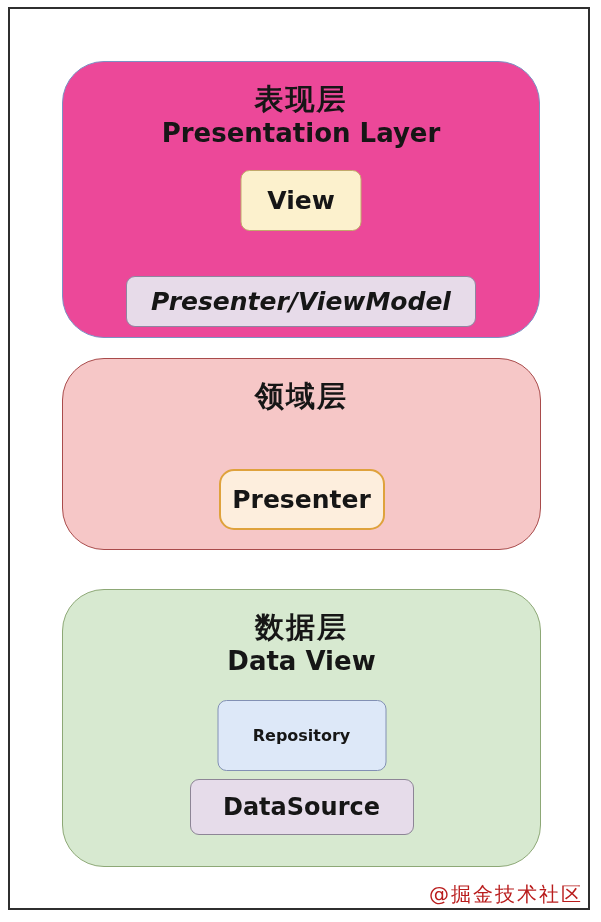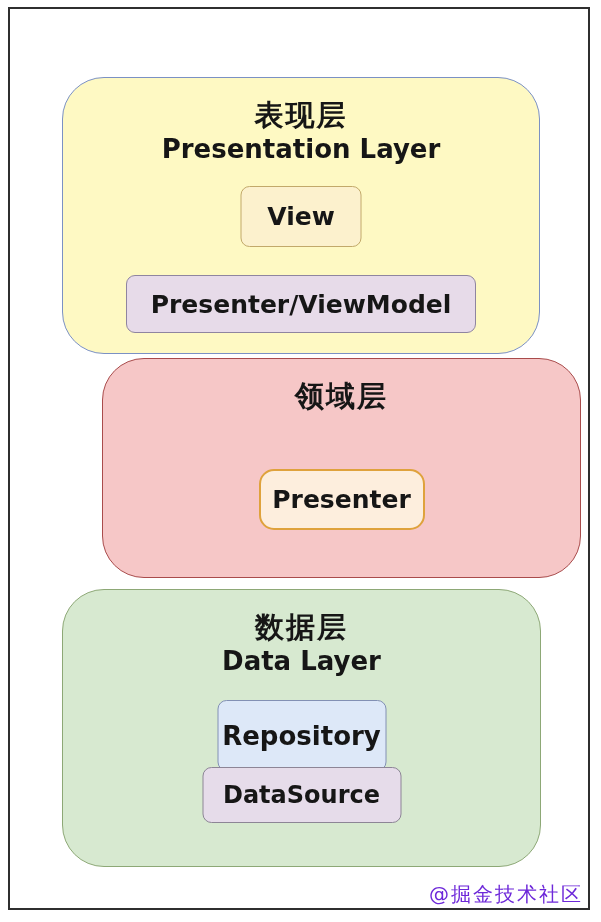--- a/index.html
+++ b/index.html
@@ -25,21 +25,21 @@
     box-sizing: border-box;
     background: #ffffff;
   }
   .layer {
     position: absolute;
     border: 1.6px solid;
     border-radius: 42px;
     box-sizing: border-box;
   }
   .layer-presentation { left: 62px; top: 61px;  width: 478px; height: 277px; }
-  .layer-domain       { left: 62px; top: 358px; width: 479px; height: 220px; margin-left: 40px; }
+  .layer-domain       { left: 62px; top: 358px; width: 479px; height: 192px; }
   .layer-data         { left: 62px; top: 589px; width: 479px; height: 278px; }
   .title-zh {
     position: absolute;
     top: 20px;
     left: 0;
     width: 100%;
     text-align: center;
     font-size: 29px;
     line-height: 34px;
     font-weight: 700;
@@ -62,60 +62,60 @@
     border: 1.6px solid;
     border-radius: 9px;
     box-sizing: border-box;
     display: flex;
     align-items: center;
     justify-content: center;
     white-space: nowrap;
     font-weight: 700;
   }
   .node-view       { top: 108px; width: 121px; height: 61px; font-size: 25px; }
-  .node-presenter  { top: 197px; width: 350px; height: 58px; font-size: 25px; }
+  .node-presenter  { top: 214px; width: 350px; height: 51px; font-size: 25px; font-style: italic; }
   .node-usercase   { top: 110px; width: 166px; height: 61px; font-size: 25px; border-width: 2px; border-radius: 15px; }
-  .node-repository { top: 110px; width: 169px; height: 71px; font-size: 26px; }
-  .node-datasource { top: 177px; width: 199px; height: 56px; font-size: 24px; }
+  .node-repository { top: 110px; width: 169px; height: 71px; font-size: 16px; }
+  .node-datasource { top: 189px; width: 224px; height: 56px; font-size: 24px; }
   .watermark {
     position: absolute;
     top: 881px;
     right: 18px;
     font-size: 20px;
     letter-spacing: 2px;
     font-weight: 400;
   }
 </style>
 </head>
 <body>
 
 <div class="frame"></div>
 
-<div class="layer layer-presentation" style="background-color: #fef9c3; border-color: rgb(123, 145, 196); margin-top: 16px;">
+<div class="layer layer-presentation" style="background-color: #ec4899; border-color: rgb(123, 145, 196);">
   <div class="title-zh">表现层</div>
   <div class="title-en">Presentation Layer</div>
   <div class="node node-view" style="background-color: rgb(252, 241, 205); border-color: rgb(194, 169, 106);">
     <span>View</span>
   </div>
   <div class="node node-presenter" style="background-color: rgb(231, 219, 233); border-color: rgb(143, 133, 160);">
     <span>Presenter/ViewModel</span>
   </div>
 </div>
 
 <div class="layer layer-domain" style="background-color: rgb(246, 199, 199); border-color: rgb(169, 75, 75);">
   <div class="title-zh">领域层</div>
   <div class="node node-usercase" style="background-color: rgb(253, 238, 221); border-color: rgb(223, 162, 60);">
     <span>Presenter</span>
   </div>
 </div>
 
 <div class="layer layer-data" style="background-color: rgb(215, 233, 208); border-color: rgb(141, 168, 118); padding-left: 21px;">
   <div class="title-zh">数据层</div>
-  <div class="title-en">Data Layer</div>
+  <div class="title-en">Data View</div>
   <div class="node node-repository" style="background-color: rgb(221, 232, 248); border-color: rgb(130, 144, 180);">
     <span>Repository</span>
   </div>
   <div class="node node-datasource" style="background-color: rgb(230, 220, 234); border-color: rgb(141, 133, 150);">
     <span>DataSource</span>
   </div>
 </div>
 
-<div class="watermark" style="color: #6d28d9;">@掘金技术社区</div>
+<div class="watermark" style="color: #b91c1c;">@掘金技术社区</div>
 
 </body></html>

